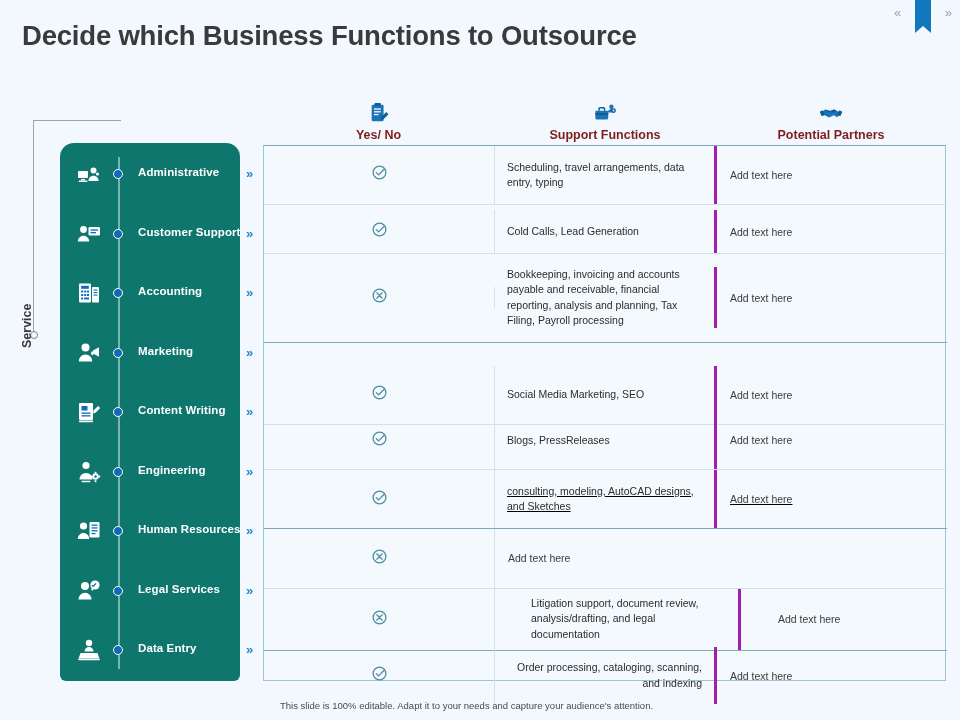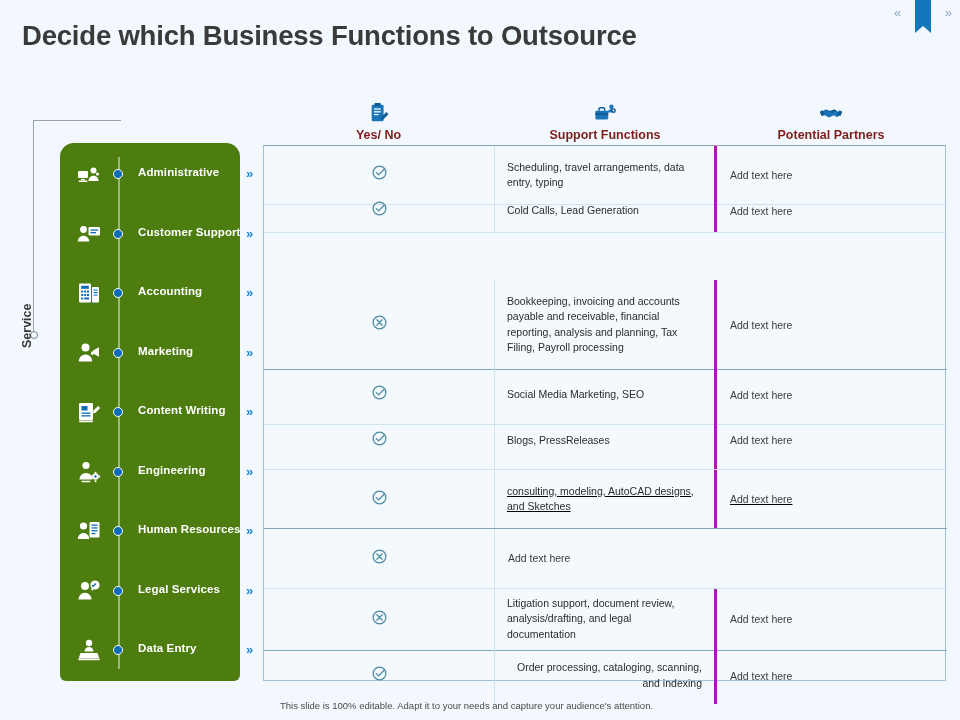--- a/index.html
+++ b/index.html
@@ -47,21 +47,21 @@
     position: absolute; left: 20px; top: 348px;
     font-size: 12.5px; font-weight: bold; color: #3a3a3a;
     transform: rotate(-90deg); transform-origin: left top;
     white-space: nowrap;
   }
 
   
   .sidebar {
     position: absolute; left: 60px; top: 143px;
     width: 180px; height: 538px;
-    background: #4d7c0f; border-radius: 14px 14px 6px 6px;
+    background: #0f766e; border-radius: 14px 14px 6px 6px;
   }
   .sidebar .spine {
     position: absolute; left: 58px; top: 14px; width: 1.5px; height: 512px;
     background: rgba(255,255,255,0.45);
   }
   .srow {
     position: absolute; left: 0; width: 180px; height: 42px;
     display: flex; align-items: center;
   }
   .srow .s-icon {
@@ -345,31 +345,31 @@
         <div class="trow alt" style="top: 0px; height: 58.5px;">
           <div class="cell-yesno">
             <span><svg class="mark" viewBox="0 0 24 24" fill="none" stroke="#4f8ba3" stroke-width="1.8">
                 <circle cx="12" cy="12" r="9"></circle>
                 <path d="M7.5 12.2l3.2 3.2L19 7" stroke-linecap="round" stroke-linejoin="round"></path>
               </svg></span>
           </div>
           <div class="cell-support">Scheduling, travel arrangements, data entry, typing</div>
           <div class="cell-partner">Add text here</div>
         </div>
-        <div class="trow alt" style="top: 43px; height: 44px;">
+        <div class="trow alt" style="top: 64px; height: 44px;">
           <div class="cell-yesno">
             <span><svg class="mark" viewBox="0 0 24 24" fill="none" stroke="#4f8ba3" stroke-width="1.8">
                 <circle cx="12" cy="12" r="9"></circle>
                 <path d="M7.5 12.2l3.2 3.2L19 7" stroke-linecap="round" stroke-linejoin="round"></path>
               </svg></span>
           </div>
           <div class="cell-support">Cold Calls, Lead Generation</div>
           <div class="cell-partner">Add text here</div>
         </div>
-        <div class="trow" style="top: 134px; height: 90px;">
+        <div class="trow" style="top: 107px; height: 90px; align-items: center;">
           <div class="cell-yesno">
             <span><svg class="mark" viewBox="0 0 24 24" fill="none" stroke="#4f8ba3" stroke-width="1.8">
                 <circle cx="12" cy="12" r="9"></circle>
                 <path d="M8.2 8.2l7.6 7.6M15.8 8.2l-7.6 7.6" stroke-linecap="round"></path>
               </svg></span>
           </div>
           <div class="cell-support">Bookkeeping, invoicing and accounts payable and receivable, financial reporting, analysis and planning, Tax Filing, Payroll processing</div>
           <div class="cell-partner">Add text here</div>
         </div>
         <div class="trow alt" style="top: 220px; height: 58.5px;">
@@ -404,21 +404,21 @@
         </div>
         <div class="trow alt" style="top: 383px; height: 59.5px;">
           <div class="cell-yesno">
             <span><svg class="mark" viewBox="0 0 24 24" fill="none" stroke="#4f8ba3" stroke-width="1.8">
                 <circle cx="12" cy="12" r="9"></circle>
                 <path d="M8.2 8.2l7.6 7.6M15.8 8.2l-7.6 7.6" stroke-linecap="round"></path>
               </svg></span>
           </div>
           <div class="cell-partner">Add text here</div>
         </div>
-        <div class="trow" style="top: 442.5px; height: 62px;">
+        <div class="trow" style="top: 442.5px; height: 62px; gap: 24px;">
           <div class="cell-yesno">
             <span><svg class="mark" viewBox="0 0 24 24" fill="none" stroke="#4f8ba3" stroke-width="1.8">
                 <circle cx="12" cy="12" r="9"></circle>
                 <path d="M8.2 8.2l7.6 7.6M15.8 8.2l-7.6 7.6" stroke-linecap="round"></path>
               </svg></span>
           </div>
           <div class="cell-support">Litigation support, document review, analysis/drafting, and legal documentation</div>
           <div class="cell-partner">Add text here</div>
         </div>
         <div class="trow" style="top: 501px; height: 57px;">

